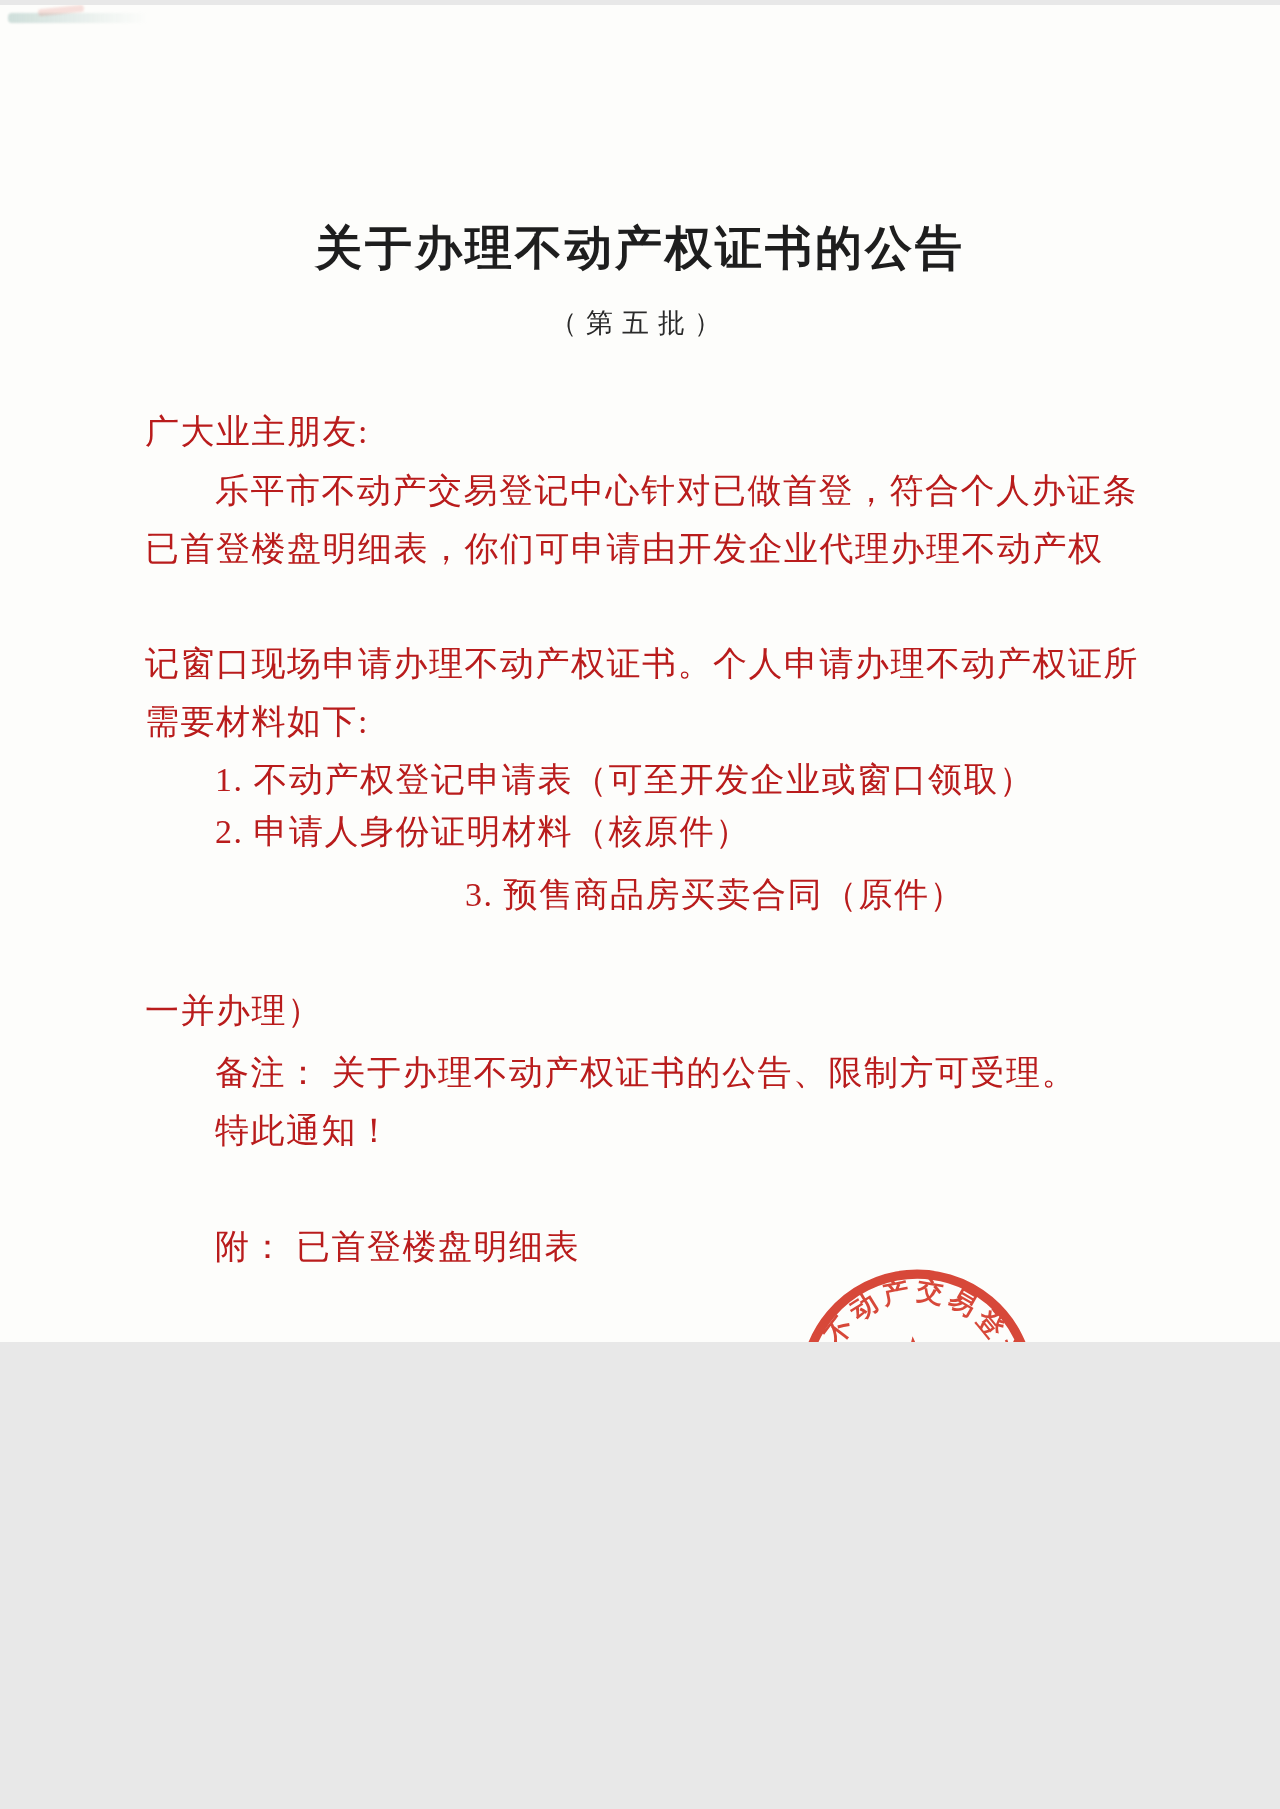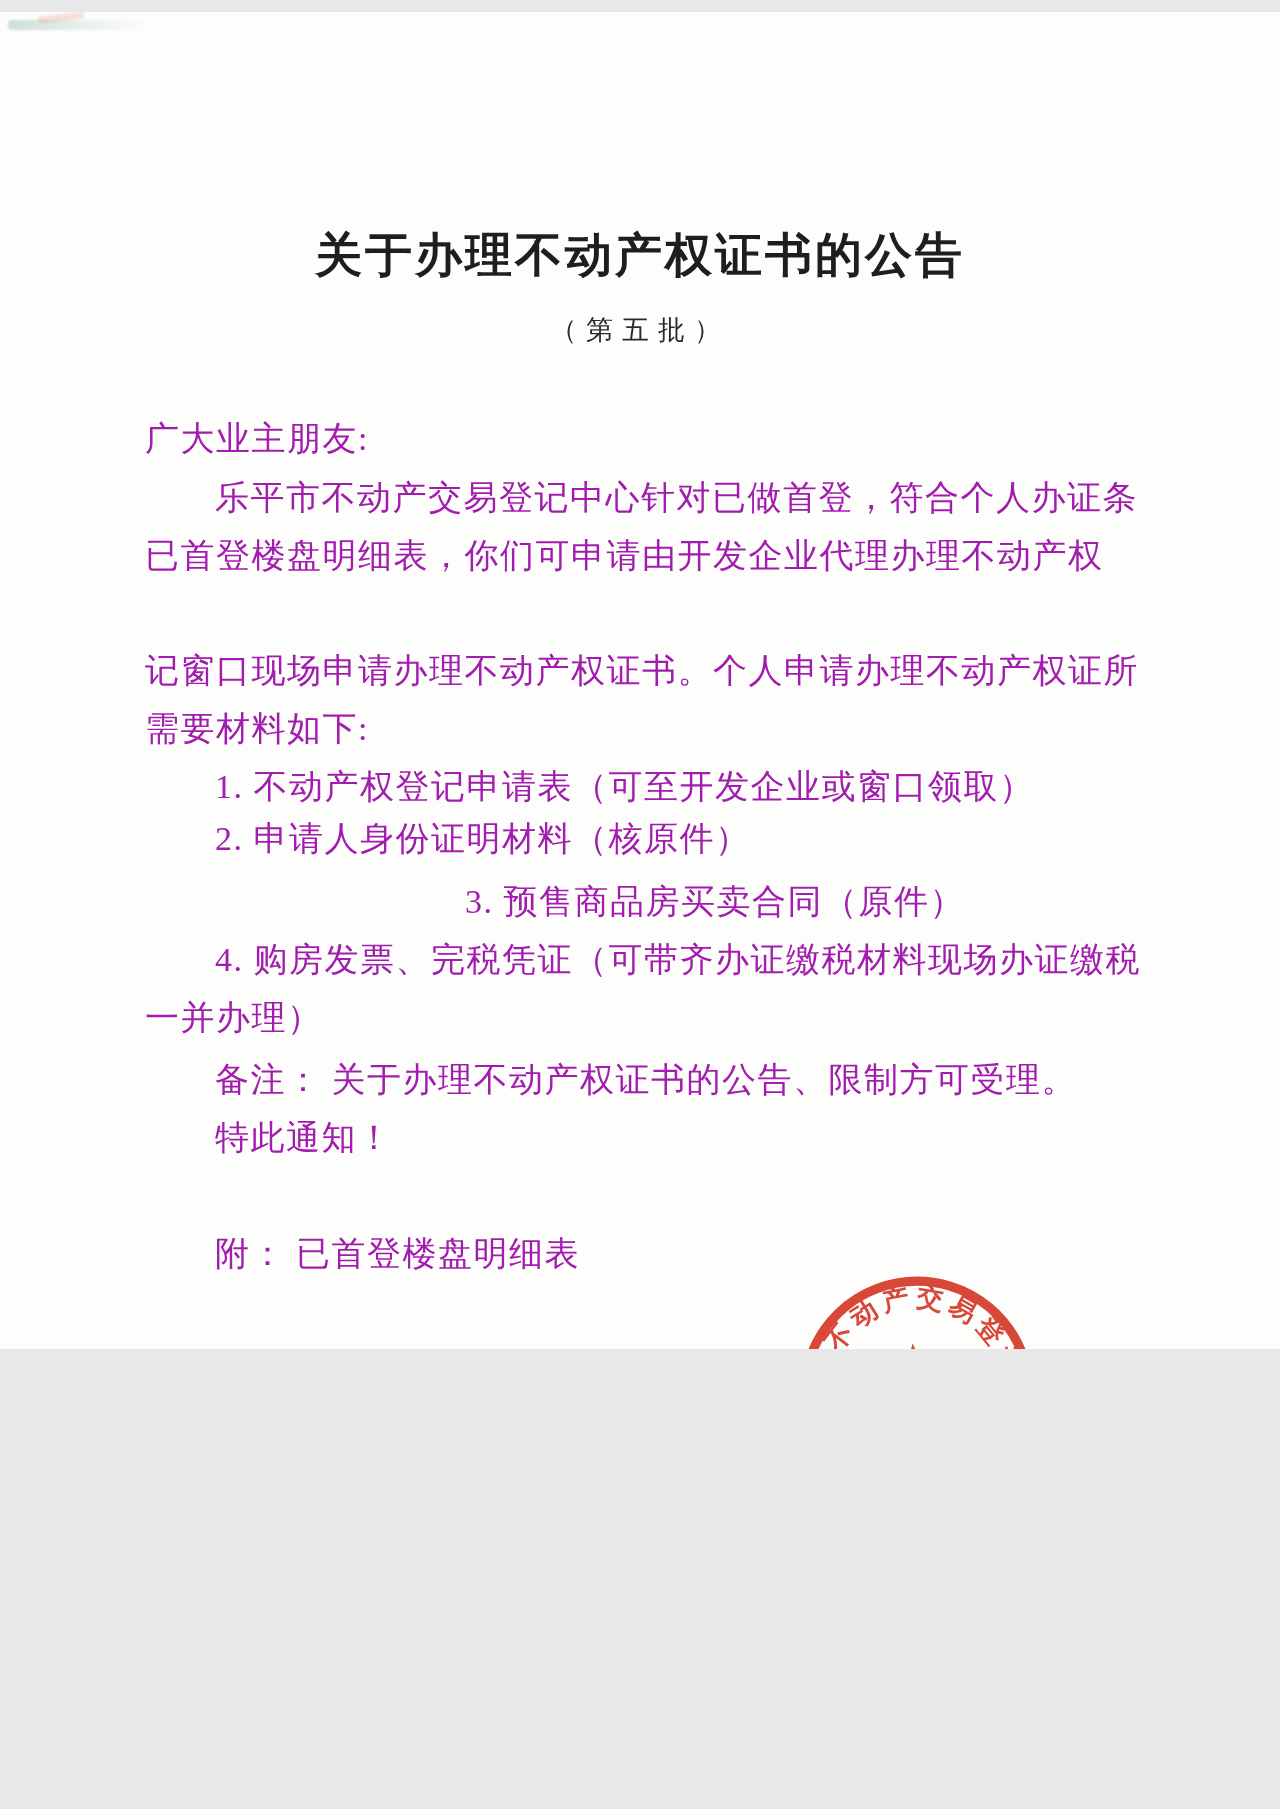--- a/index.html
+++ b/index.html
@@ -1,35 +1,35 @@
 <!DOCTYPE html>
 <html style="--seal-red: #d63a2b;"><head>
 <meta charset="utf-8">
 <style>
   :root { --seal-red:#d63a2b; --ink:#333333; }
   html,body { margin:0; padding:0; background:#e8e8e8; }
   .page {
-    position:relative; width:1280px; height:1337px; margin:12px auto;
+    position:relative; width:1280px; height:1337px; margin:5px auto;
     background:#fdfdfb; overflow:hidden;
     font-family:"Liberation Serif","DejaVu Serif",serif;
     color:var(--ink);
   }
   .doc-title {
     position:absolute; top:212px; left:0; width:1280px;
     text-align:center; font-size:47px; font-weight:bold; color:#1e1e1e;
     letter-spacing:3px;
   }
   .doc-subtitle {
     position:absolute; top:300px; left:0; width:1280px;
     text-align:center; font-size:27px; color:#2a2a2a; letter-spacing:9px;
   }
   .line {
     position:absolute; left:145px; width:1000px;
     font-size:34px; line-height:1.2; letter-spacing:1.5px;
-    white-space:nowrap; color:#a21caf;
+    white-space:nowrap; color:#b91c1c;
   }
   .indent { padding-left:70px; }
   .sig-block {
     position:absolute; left:618px; width:500px; text-align:center;
     font-size:34px; color:#383838; white-space:nowrap; letter-spacing:1px;
   }
   .seal {
     position:absolute; left:795px; top:1260px; width:244px; height:244px;
     mix-blend-mode:multiply; opacity:0.93; transform:rotate(-5deg);
   }
@@ -58,21 +58,20 @@
   <div class="line" style="top:407px;">广大业主朋友:</div>
 
   <div class="line indent" style="top:466px;">乐平市不动产交易登记中心针对已做首登，符合个人办证条</div>
   <div class="line" style="top:524px;">已首登楼盘明细表，你们可申请由开发企业代理办理不动产权</div>
   <div class="line" style="top:639px;">记窗口现场申请办理不动产权证书。个人申请办理不动产权证所</div>
   <div class="line" style="top:697px;">需要材料如下:</div>
 
   <div class="line indent" style="top:755px;">1. 不动产权登记申请表（可至开发企业或窗口领取）</div>
   <div class="line indent" style="top:807px;">2. 申请人身份证明材料（核原件）</div>
   <div class="line indent" style="top:870px;text-align:center;">3. 预售商品房买卖合同（原件）</div>
-  <div class="line indent" style="top:928px;">4. 购房发票、完税凭证（可带齐办证缴税材料现场办证缴税</div>
   <div class="line" style="top:986px;">一并办理）</div>
 
   <div class="line indent" style="top:1048px;">备注： 关于办理不动产权证书的公告、限制方可受理。</div>
   <div class="line indent" style="top:1106px;">特此通知！</div>
 
   <div class="line indent" style="top:1222px;">附： 已首登楼盘明细表</div>
 
   <div class="sig-block" style="top:1394px;">乐平市不动产交易登记中心</div>
   <div class="sig-block" style="top:1454px;">2023 年 1 月 14 日</div>
 

